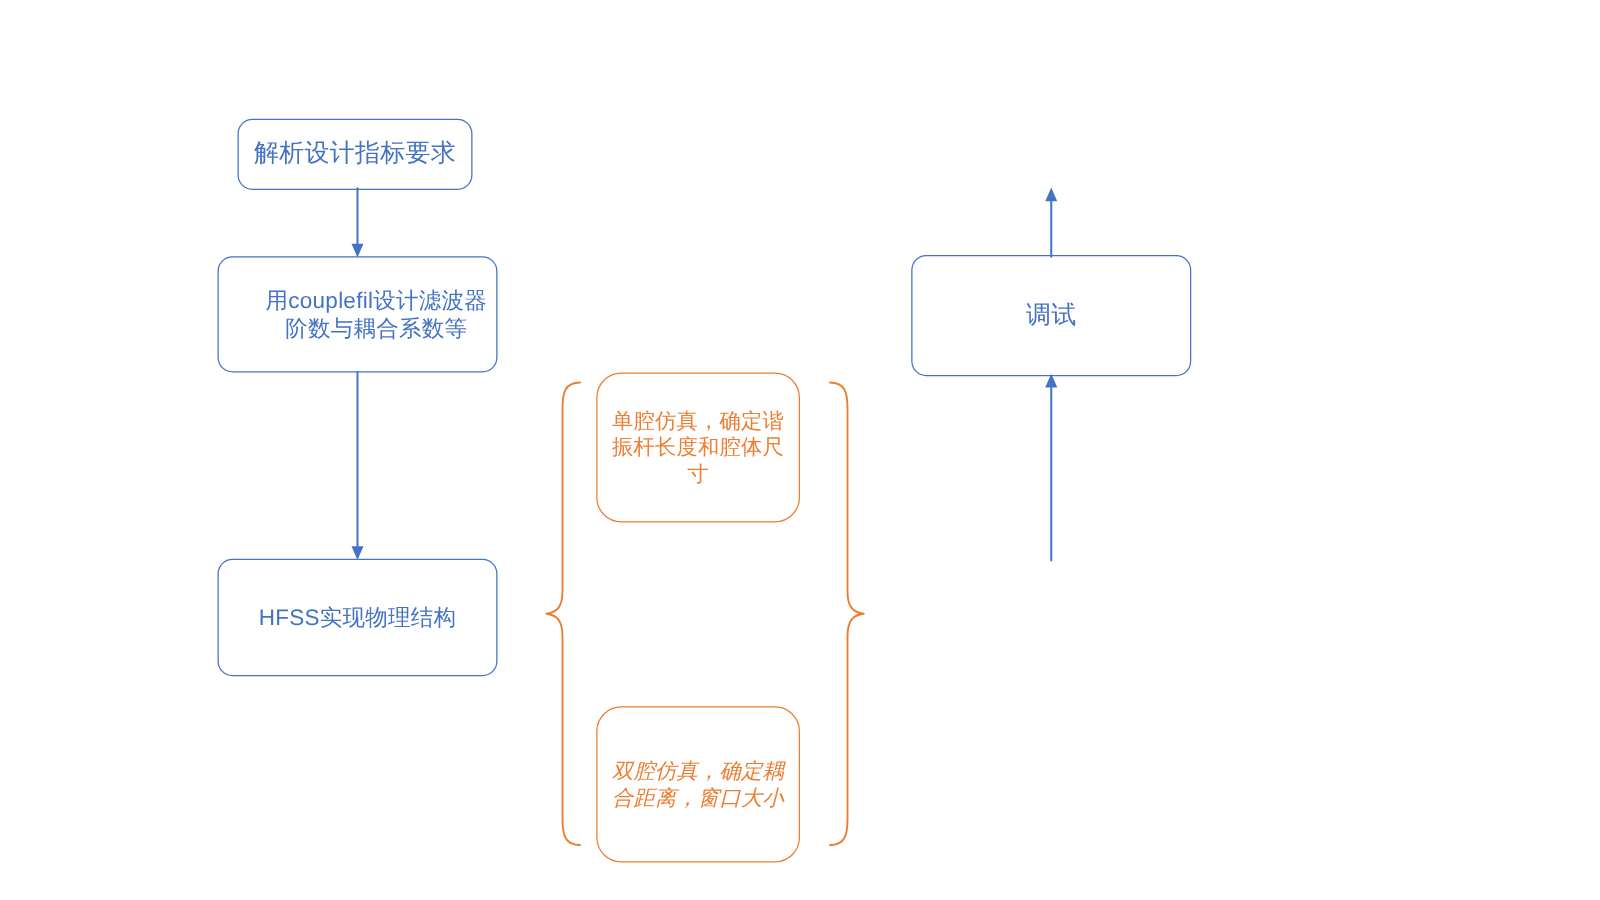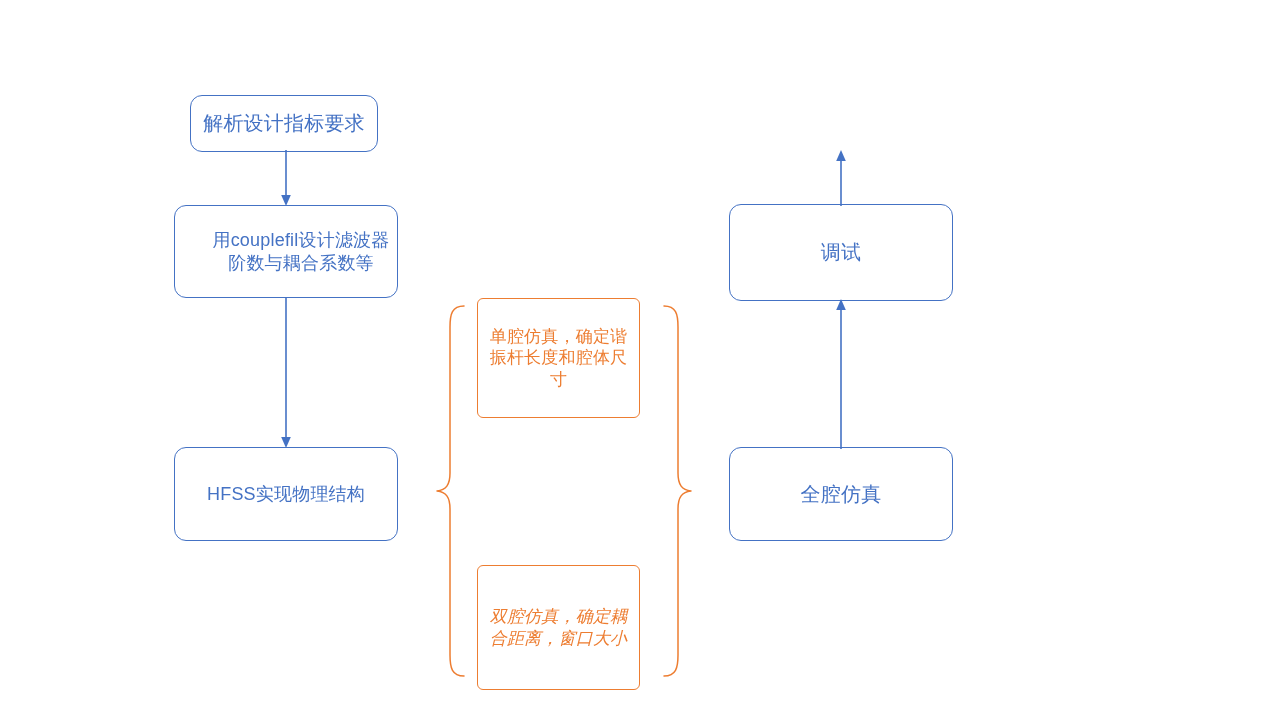--- a/index.html
+++ b/index.html
@@ -38,21 +38,21 @@
     white-space: pre-line;
   }
   .node.blue {
     border-color: #4472C4;
     color: #4472C4;
   }
   .node.orange {
     border-color: #ED7D31;
     color: #ED7D31;
     border-width: 1.6px;
-    border-radius: 6px;
+    border-radius: 20px;
   }
 
   
   .fs-20 { font-size: 20px; }
   .fs-18 { font-size: 18px; }
   .fs-17 { font-size: 17px; }
 
   
   .conn {
     position: absolute;
@@ -114,21 +114,20 @@
                C 16 180, 20 185, 29 186
                C 20 187, 16 192, 16 204
                L 16 350
                C 16 363, 14 371, 2 371" fill="none" stroke="#ED7D31" stroke-width="1.5" stroke-linecap="round" stroke-linejoin="round"></path>
     </svg>
   </div>
 
 
   <div class="node blue fs-20" style="left:729px; top:204px; width:224px; height:97px;">调试</div>
 
-  <div class="node blue fs-20" style="left:729px; top:447px; width:224px; height:94px;">全腔仿真</div>
 
   <div class="conn" style="left:831px; top:150px;">
     <svg width="20" height="56" viewBox="0 0 20 56">
       <line x1="10" y1="56" x2="10" y2="8" stroke="#4472C4" stroke-width="1.6"></line>
       <polygon points="10,0 5.2,11 14.8,11" fill="#4472C4"></polygon>
     </svg>
   </div>
 
   <div class="conn" style="left:831px; top:299px;">
     <svg width="20" height="150" viewBox="0 0 20 150">

